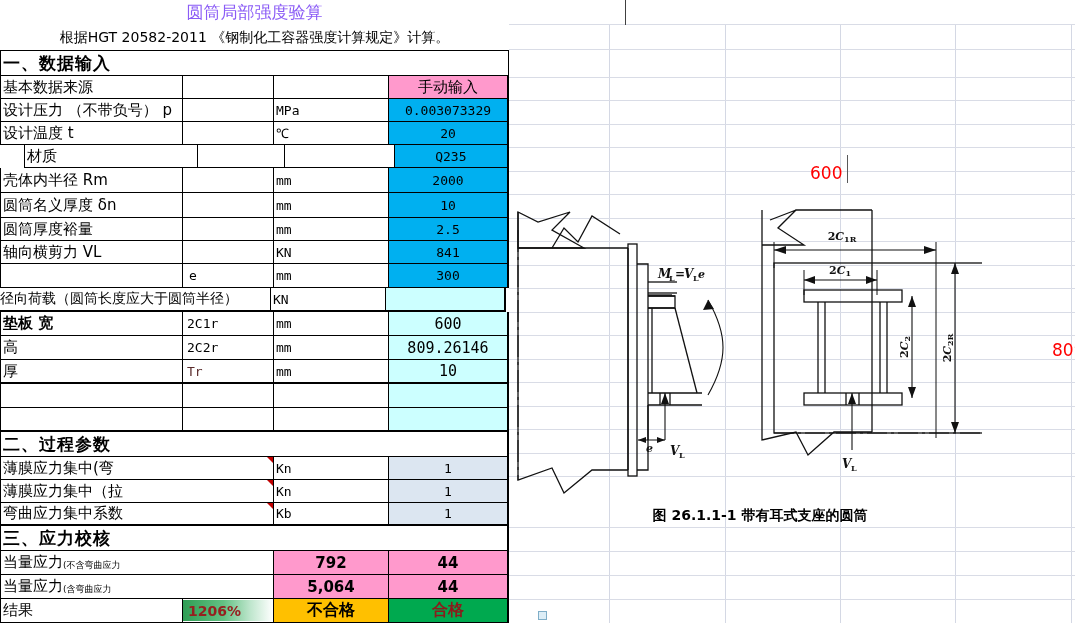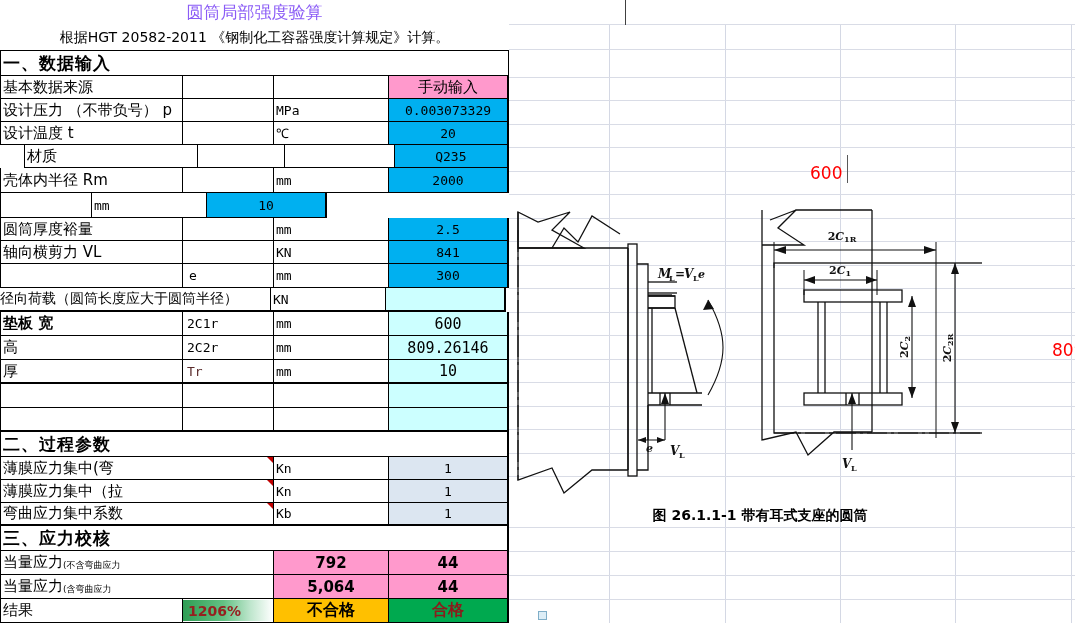--- a/index.html
+++ b/index.html
@@ -161,20 +161,21 @@
     </div>
 
     <div class="row" style="top:168px;width:509px;height:25px;">
       <div class="cell lft cn bL bB" style="width:182px;">壳体内半径                Rm</div>
       <div class="cell ctr mono bL bB" style="width:91px;"></div>
       <div class="cell lft mono bL bB" style="width:115px;">mm</div>
       <div class="cell ctr mono bL bB bRh f-cyan" style="width:121px;">2000</div>
     </div>
 
     <div class="row" style="top:193px;width:509px;height:25px;">
+      <div class="cell lft cn bL bB" style="width:182px;">圆筒名义厚度            δn</div>
       <div class="cell ctr mono bL bB" style="width:91px;"></div>
       <div class="cell lft mono bL bB" style="width:115px;">mm</div>
       <div class="cell ctr mono bL bB bRh f-cyan" style="width:121px;">10</div>
     </div>
 
     <div class="row" style="top:218px;width:509px;height:23px;">
       <div class="cell lft cn bL bB" style="width:182px;">圆筒厚度裕量</div>
       <div class="cell ctr mono bL bB" style="width:91px;"></div>
       <div class="cell lft mono bL bB" style="width:115px;">mm</div>
       <div class="cell ctr mono bL bB bRh f-cyan" style="width:121px;">2.5</div>

